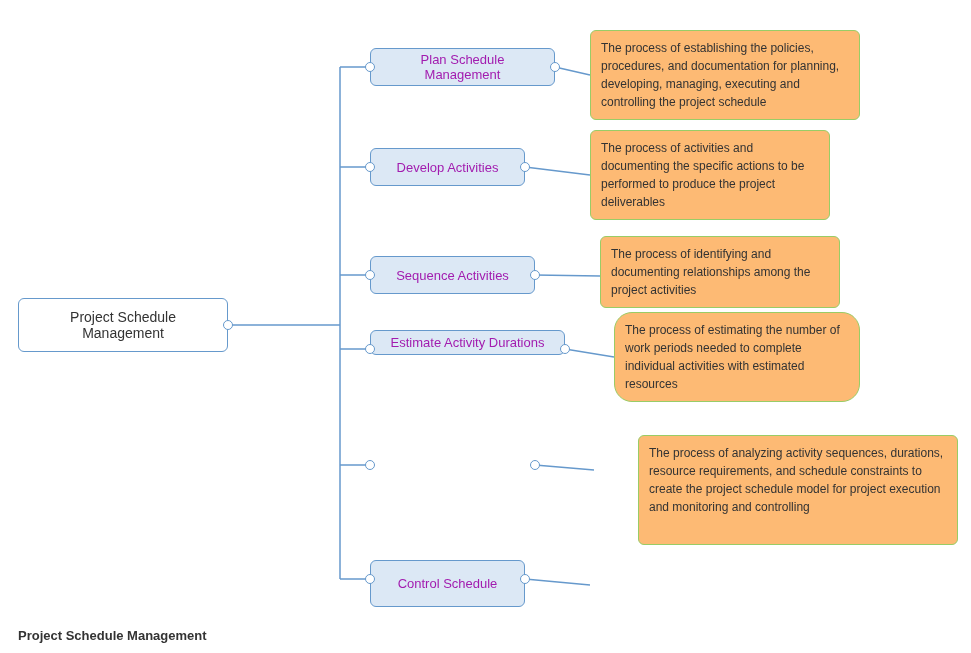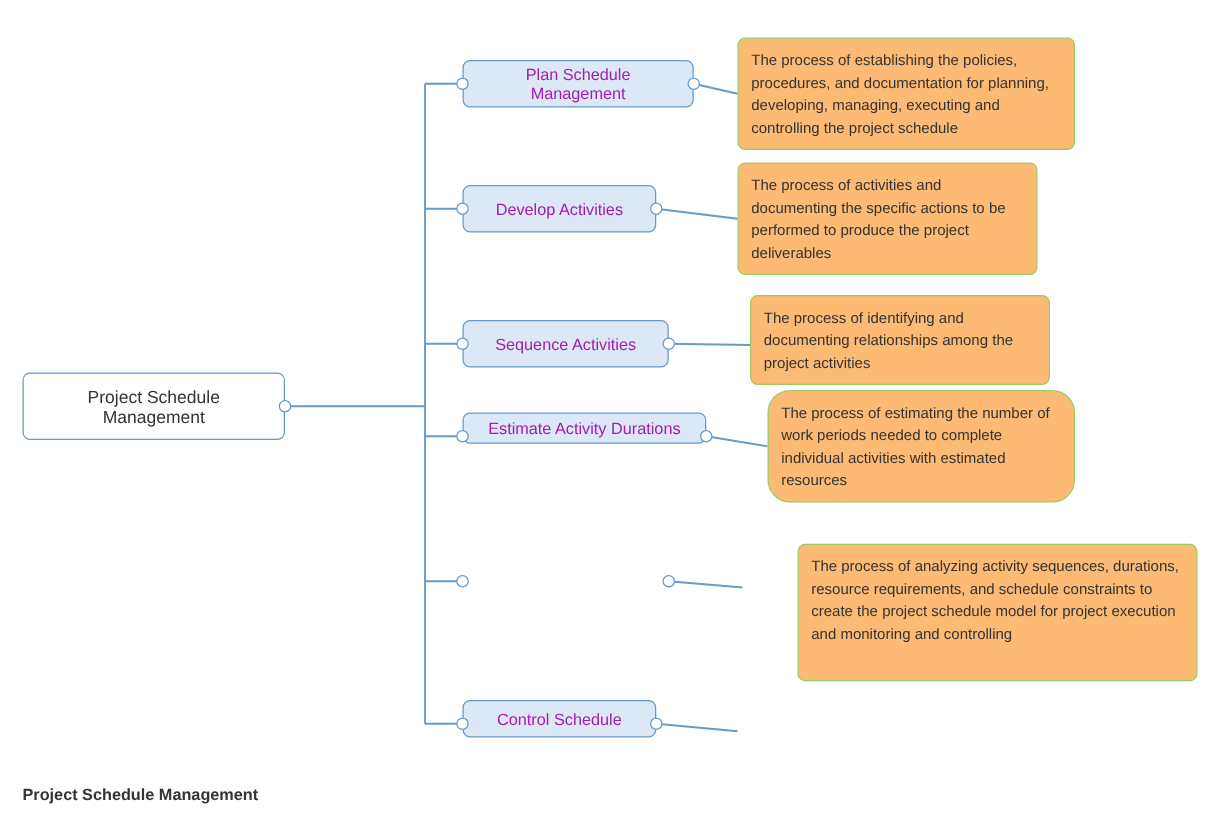--- a/index.html
+++ b/index.html
@@ -143,19 +143,19 @@
 
   <div class="node-box branch-node" style="left:370px;top:330px;width:195px;height:25px;">Estimate Activity Durations</div>
   <div class="connector-dot" style="left:365px;top:344px;"></div>
   <div class="connector-dot" style="left:560px;top:344px;"></div>
   <div class="desc-box" style="left:614px;top:312px;width:246px;min-height:90px;border-radius:18px;">The process of estimating the number of work periods needed to complete individual activities with estimated resources</div>
 
   <div class="connector-dot" style="left:365px;top:460px;"></div>
   <div class="connector-dot" style="left:530px;top:460px;"></div>
   <div class="desc-box" style="left:594px;top:435px;width:320px;min-height:110px;margin-left:44px;">The process of analyzing activity sequences, durations, resource requirements, and schedule constraints to create the project schedule model for project execution and monitoring and controlling</div>
 
-  <div class="node-box branch-node" style="left:370px;top:560px;width:155px;height:30px;">Control Schedule</div>
+  <div class="node-box branch-node" style="left:370px;top:560px;width:155px;height:47px;">Control Schedule</div>
   <div class="connector-dot" style="left:365px;top:574px;"></div>
   <div class="connector-dot" style="left:520px;top:574px;"></div>
 
 </div>
 
 <div id="footer">Project Schedule Management</div>
 
 </body></html>

